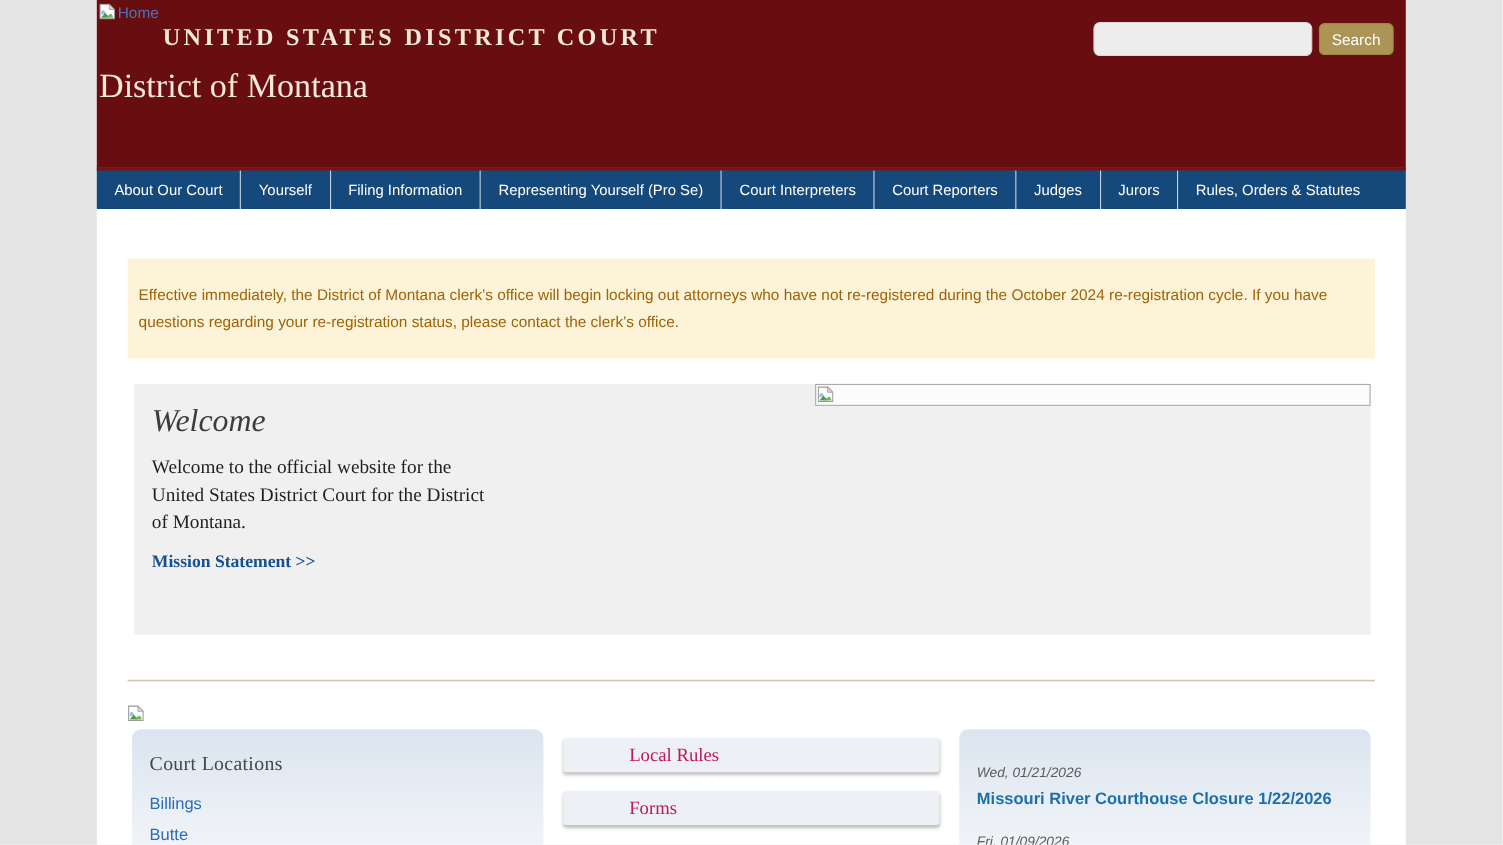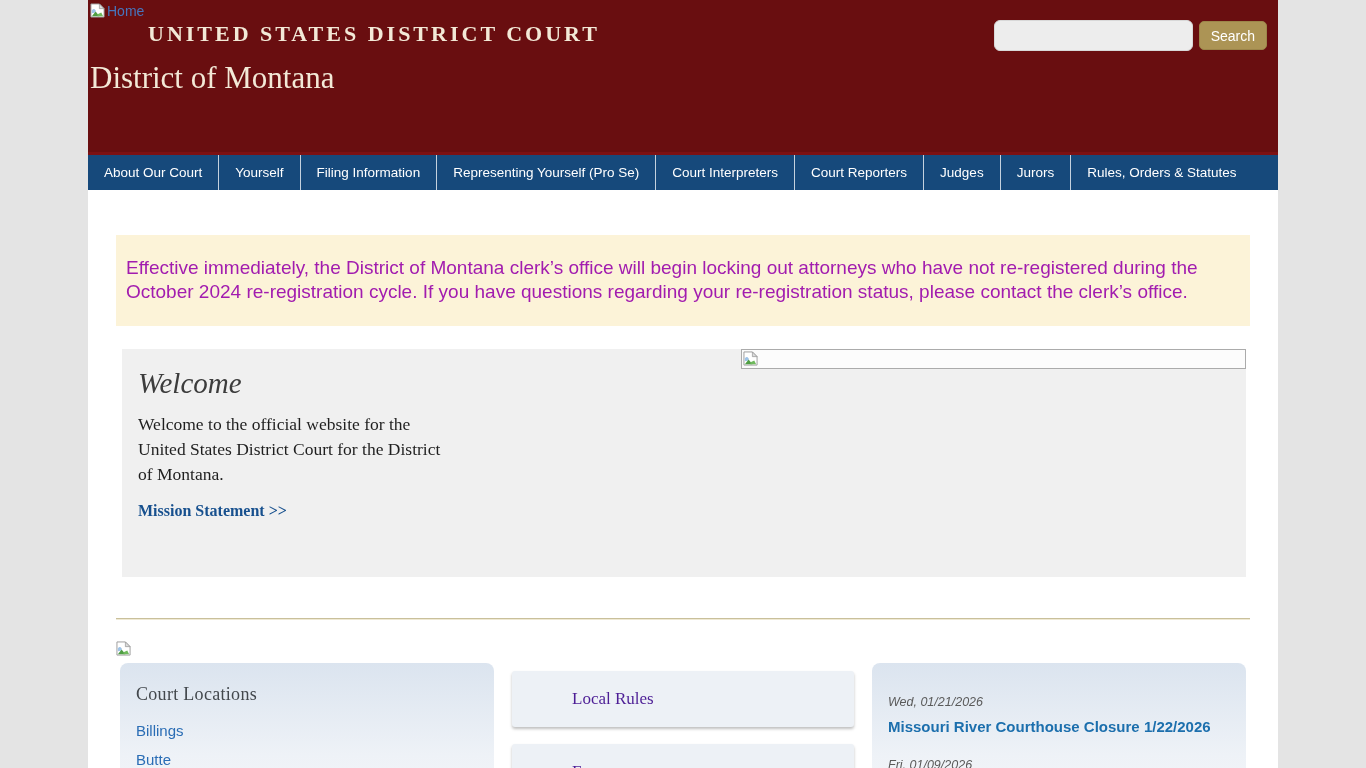--- a/index.html
+++ b/index.html
@@ -24,22 +24,22 @@
                 height:29px; padding:0 11px; font-size:14px; cursor:pointer; }
 
   
   .main-nav { display:flex; background:#16497b; border-top:3px solid #7c1113; height:38px; }
   .nav-item { display:flex; align-items:center; padding:0 16px; color:#fff; font-size:13.5px;
               border-right:1px solid rgba(255,255,255,.75); cursor:pointer; white-space:nowrap; }
   .nav-item:last-child { border-right:none; }
 
   
   .page-body { padding-top:45px; }
-  .alert { margin:0 28px; background:#fcf3d8; padding:21px 12px 22px 10px; color:#a21caf;
-           font-size:19px; line-height:24px; }
+  .alert { margin:0 28px; background:#fcf3d8; padding:21px 12px 22px 10px; color:#a16207;
+           font-size:14px; line-height:24px; }
 
   
   .content-row { display:flex; gap:20px; padding:23px 32px 0 34px; align-items:flex-start; }
   .quick-links { width:264px; flex:none; background:#f6f6f6; border:1px solid #cccccc; }
   .quick-link { height:45px; display:flex; align-items:center; padding-left:20px;
                 border-bottom:1px solid #ddd; font-weight:bold; font-size:15px; color:#2b2b2b;
                 cursor:pointer; }
   .quick-link:last-child { border-bottom:none; }
 
   .main-panel { flex:1; background:#f0f0f0; height:228px; position:relative; padding:0 16px; }
@@ -62,24 +62,24 @@
   .columns { display:flex; gap:18px; padding:0 32px; margin-top:7px; align-items:stretch; }
   .col { flex:1; }
   .panel-blue { background:linear-gradient(180deg,#dbe4ef 0%, #eef2f7 60%, #f5f7fa 100%);
                 border-radius:8px 8px 0 0; padding:16px; min-height:130px; }
   .col-title { font-family:"Liberation Serif", serif; font-size:18px; color:#43484d;
                letter-spacing:.3px; padding-top:5px; }
   .loc-link { display:block; color:#2a6db5; font-size:15px; margin-top:10px; line-height:19px;
               cursor:pointer; }
   .loc-link:first-of-type { margin-top:16px; }
   .col-cards { padding-top:8px; }
-  .card-btn { height:56px; background:#edf1f6; border-radius:3px;
+  .card-btn { height:31px; background:#edf1f6; border-radius:3px;
               box-shadow:0 2px 3px rgba(0,0,0,.25); margin-bottom:17px; display:flex;
               align-items:center; padding-left:60px; font-family:"Liberation Serif", serif;
-              font-size:17px; color:#4c1d95; cursor:pointer; }
+              font-size:17px; color:#be185d; cursor:pointer; }
   .news-date { font-style:italic; font-size:12.5px; color:#5a5a5a; margin-top:16px; }
   .news-link { display:block; font-weight:bold; font-size:15px; color:#1c6fad; margin-top:9px;
                cursor:pointer; }
   .news-date.second { margin-top:23px; }
 
   .broken-img-icon { width:15px; height:15px; flex:none; }
 </style>
 </head>
 <body>
 

